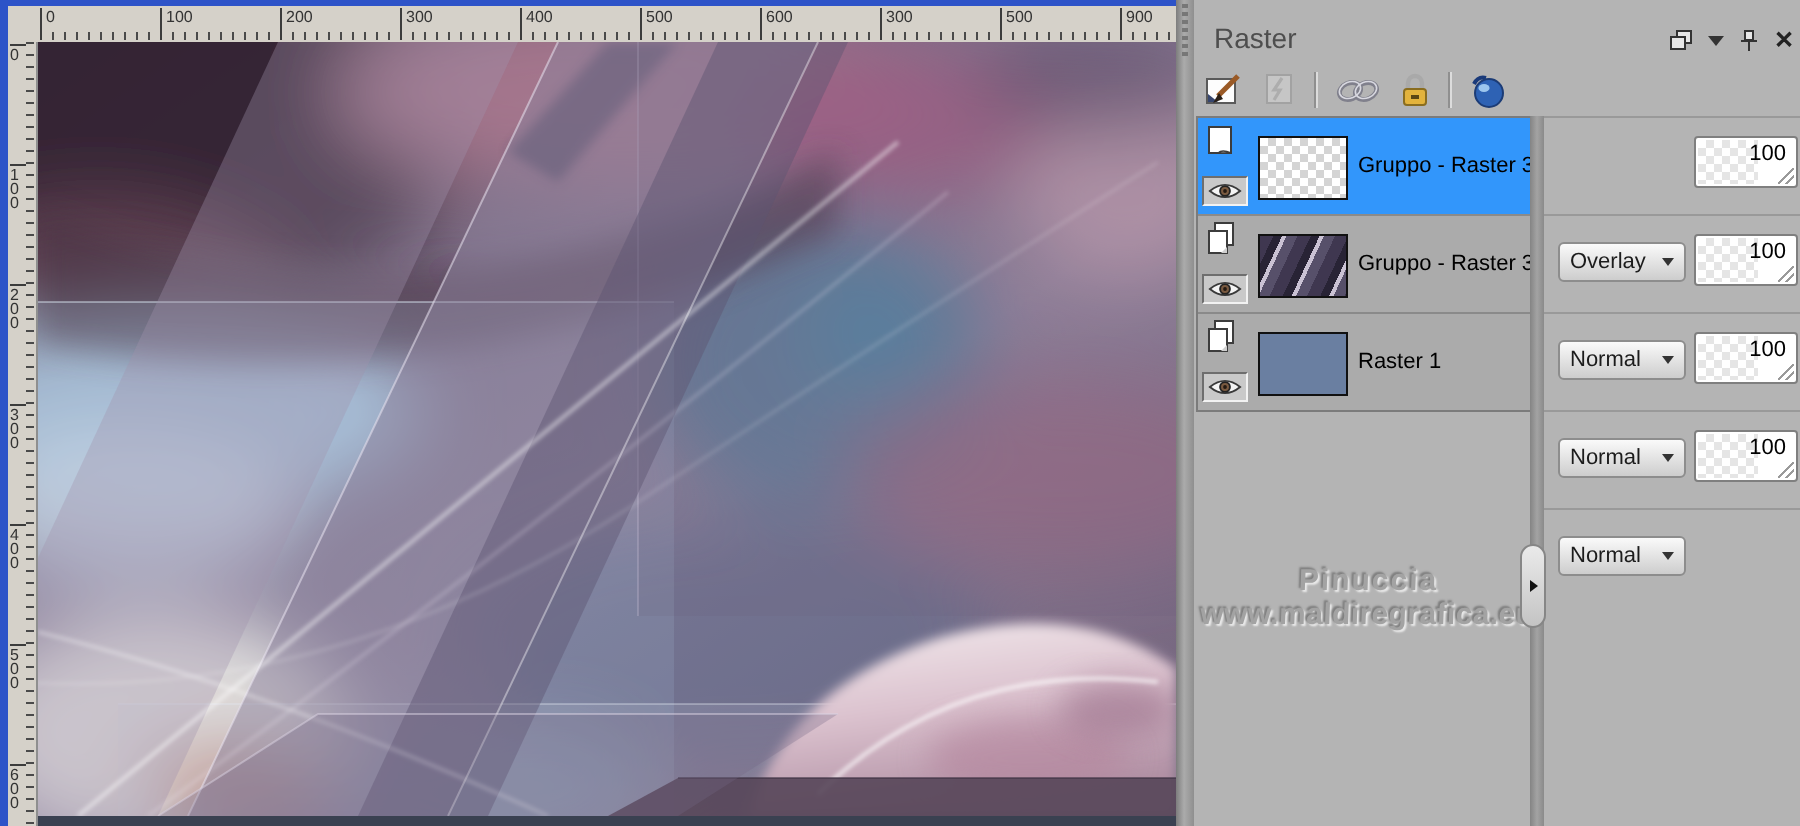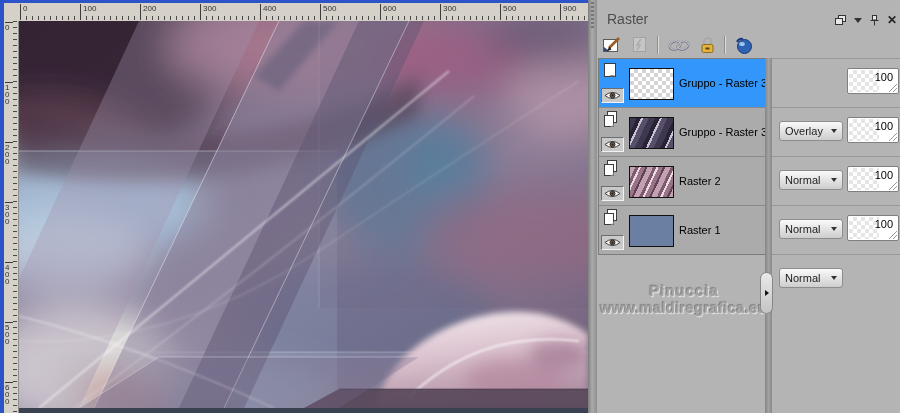--- a/index.html
+++ b/index.html
@@ -324,54 +324,36 @@
           <svg width="17" height="11" viewBox="0 0 18 11">
             <path d="M1,5.5 Q9,-1 17,5.5 Q9,12 1,5.5 Z" fill="#f4f4f4" stroke="#3a3a3a"></path>
             <circle cx="9" cy="5.5" r="2.6" fill="#7a5a40" stroke="#222"></circle>
             <circle cx="9" cy="5.5" r="1" fill="#241a12"></circle>
           </svg>
         </span>
         <span class="thumb stripes"></span>
         <span class="lname">Gruppo - Raster 3</span>
       </div>
 
+
       <div class="lrow">
         <span class="licon">
           <svg width="18" height="18" viewBox="0 0 18 18">
             <rect x="5.5" y="0.5" width="9" height="11" fill="#fff" stroke="#3c3c3c"></rect>
             <rect x="2.5" y="4.5" width="9" height="11" fill="#fff" stroke="#3c3c3c"></rect>
             <polygon points="8.5,15.5 11.5,12.5 11.5,15.5" fill="#cfcfcf"></polygon>
           </svg>
         </span>
         <span class="eyebox">
           <svg width="17" height="11" viewBox="0 0 18 11">
             <path d="M1,5.5 Q9,-1 17,5.5 Q9,12 1,5.5 Z" fill="#f4f4f4" stroke="#3a3a3a"></path>
             <circle cx="9" cy="5.5" r="2.6" fill="#7a5a40" stroke="#222"></circle>
             <circle cx="9" cy="5.5" r="1" fill="#241a12"></circle>
           </svg>
         </span>
-        <span class="thumb pinktex"></span>
-        <span class="lname">Raster 2</span>
-      </div>
-
-      <div class="lrow">
-        <span class="licon">
-          <svg width="18" height="18" viewBox="0 0 18 18">
-            <rect x="5.5" y="0.5" width="9" height="11" fill="#fff" stroke="#3c3c3c"></rect>
-            <rect x="2.5" y="4.5" width="9" height="11" fill="#fff" stroke="#3c3c3c"></rect>
-            <polygon points="8.5,15.5 11.5,12.5 11.5,15.5" fill="#cfcfcf"></polygon>
-          </svg>
-        </span>
-        <span class="eyebox">
-          <svg width="17" height="11" viewBox="0 0 18 11">
-            <path d="M1,5.5 Q9,-1 17,5.5 Q9,12 1,5.5 Z" fill="#f4f4f4" stroke="#3a3a3a"></path>
-            <circle cx="9" cy="5.5" r="2.6" fill="#7a5a40" stroke="#222"></circle>
-            <circle cx="9" cy="5.5" r="1" fill="#241a12"></circle>
-          </svg>
-        </span>
         <span class="thumb solid"></span>
         <span class="lname">Raster 1</span>
       </div>
 
     </div>
 
     <div class="vsplit"></div>
 
     <div class="rrows">
 

